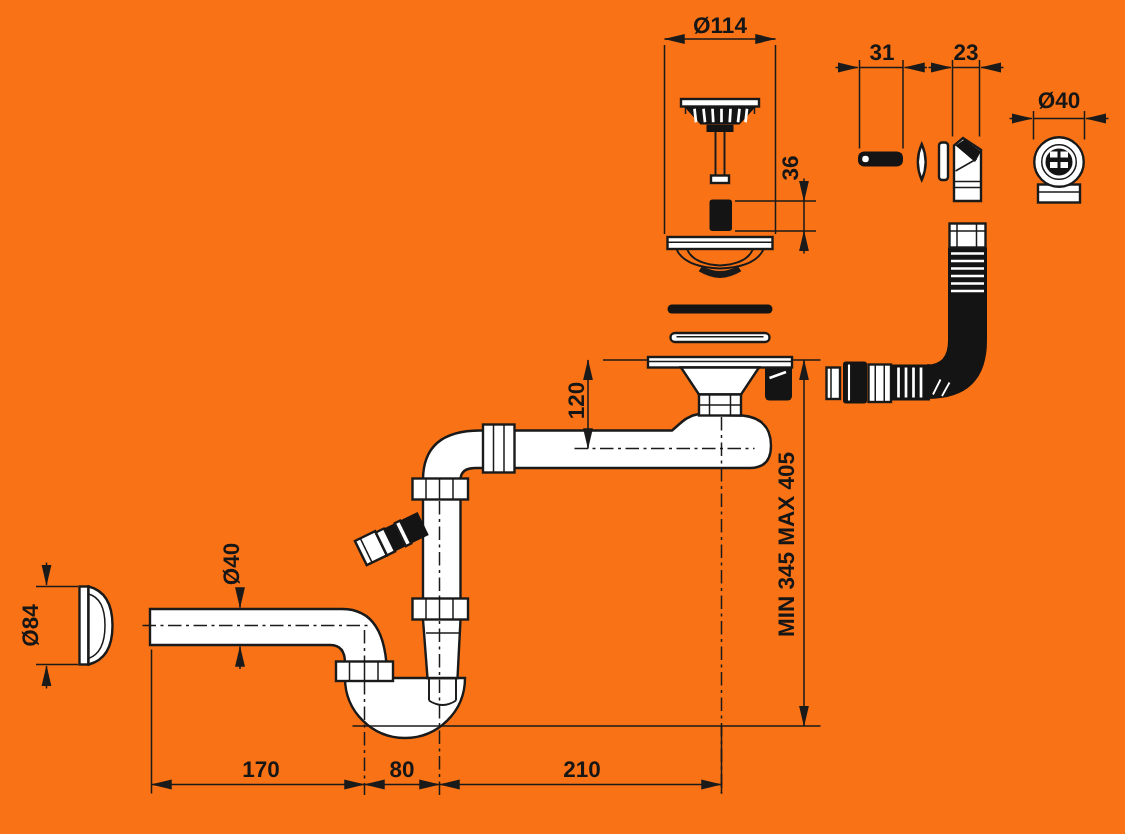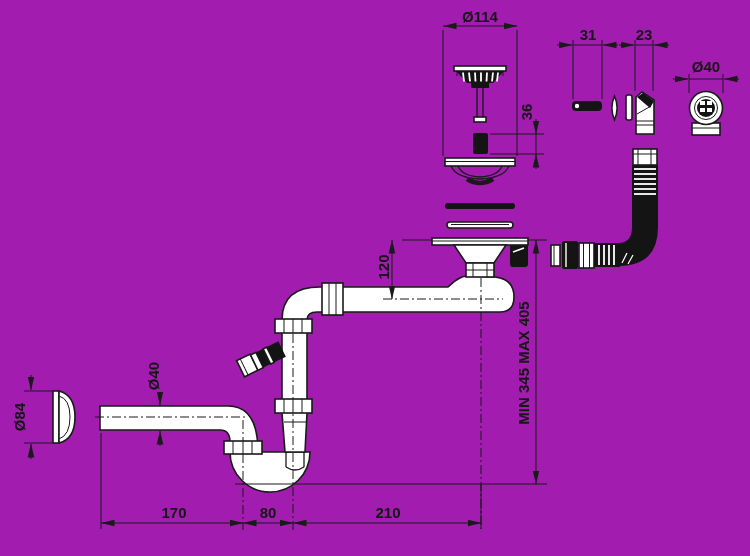--- a/index.html
+++ b/index.html
@@ -1,16 +1,16 @@
 <!DOCTYPE html>
 <html><head>
 <meta charset="utf-8">
 <style>
   html,body{margin:0;padding:0;background:#fff;}
-  #stage{width:750px;height:556px;background:#a21caf;position:relative;overflow:hidden;}
+  #stage{width:750px;height:556px;background:#f97316;position:relative;overflow:hidden;}
   svg{display:block;}
   text{font-family:"Liberation Sans",sans-serif;font-weight:bold;font-size:15px;fill:#161616;}
   .ol{fill:#fff;stroke:#1a1a1a;stroke-width:1.6;}
   .ln{fill:none;stroke:#1a1a1a;stroke-width:1.6;}
   .ln13{fill:none;stroke:#1a1a1a;stroke-width:1.3;}
   .thin{fill:none;stroke:#1a1a1a;stroke-width:1;}
   .cl{fill:none;stroke:#1a1a1a;stroke-width:1;stroke-dasharray:9 3 2 3;}
   .blk{fill:#141414;stroke:none;}
   .wl{stroke:#ffffff;stroke-width:1.8;fill:none;}
 </style>

